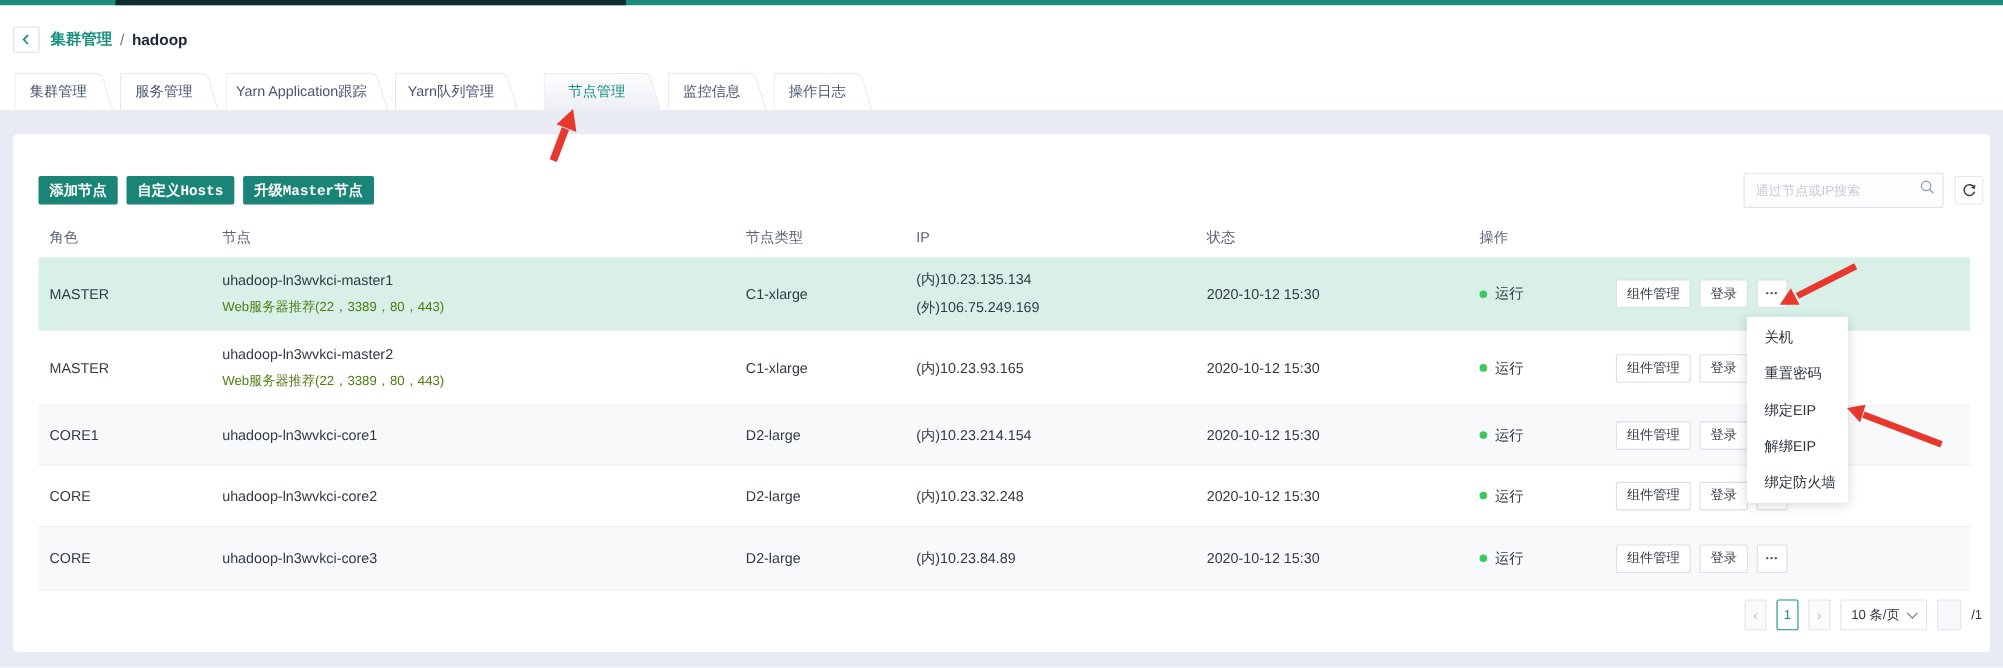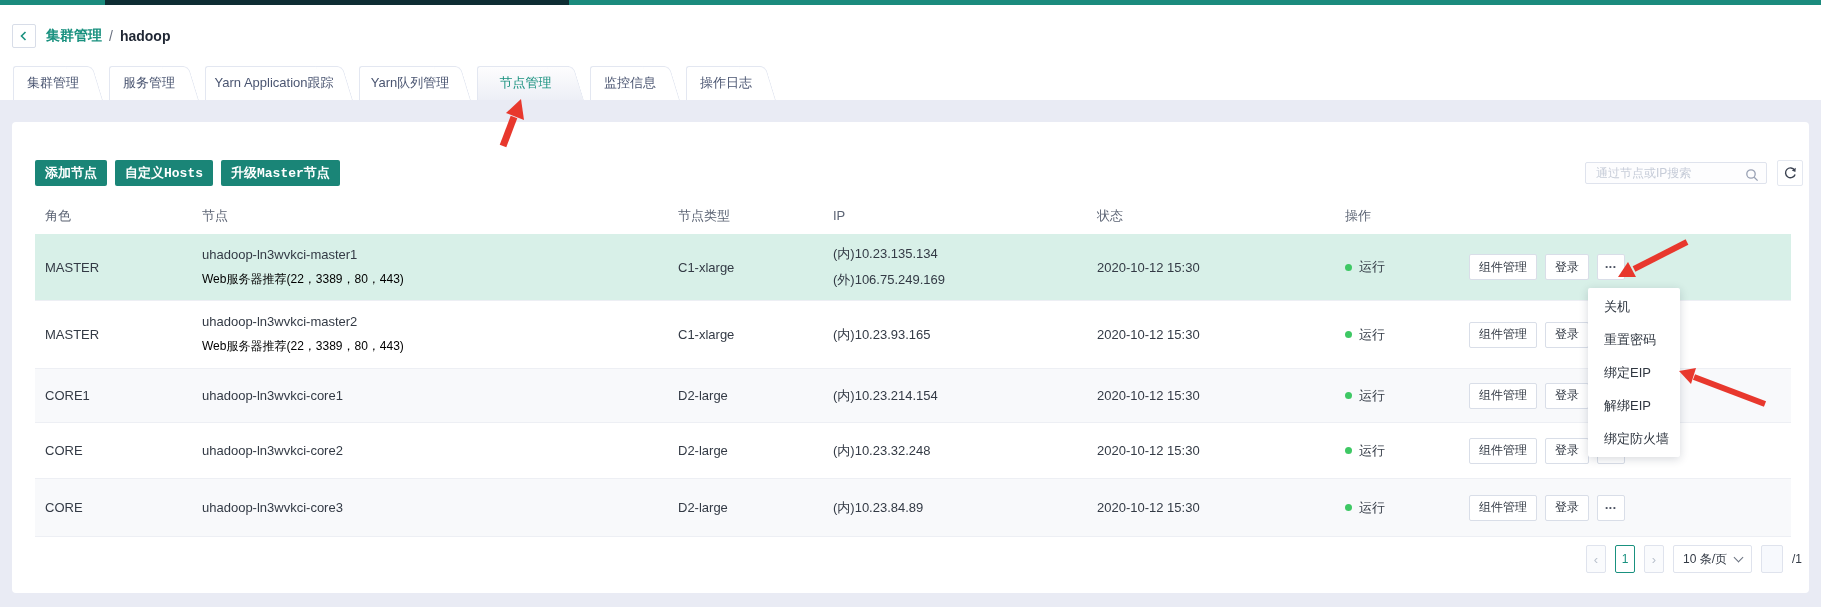--- a/index.html
+++ b/index.html
@@ -25,35 +25,35 @@
   .tab { position:relative; height:34px; margin-right:6px; cursor:pointer; }
   .tab:nth-child(1){width:90px}.tab:nth-child(2){width:90px}.tab:nth-child(3){width:148px}
   .tab:nth-child(4){width:112px}.tab:nth-child(5){width:107px}.tab:nth-child(6){width:90px}.tab:nth-child(7){width:90px}
   .tab::before { content:''; position:absolute; top:0; bottom:0; left:0; right:15px; background:#fff;
                  border:1px solid #e3e7f1; border-right:none; border-bottom:none; border-radius:3px 0 0 0; }
   .tab::after  { content:''; position:absolute; top:0; bottom:0; right:0; width:26px; background:#fff;
                  border:1px solid #e3e7f1; border-left:none; border-bottom:none; border-radius:0 6px 0 0;
                  transform:skewX(17deg); transform-origin:100% 100%; }
   .tab .tab-label { position:relative; z-index:2; display:block; width:calc(100% - 10px); text-align:center;
                     line-height:33px; font-size:13px; color:#4a5571; }
-  .tab.active { z-index:3; }
+  .tab.active { z-index:3;margin-left:17px; }
   .tab.active::before { background:linear-gradient(180deg,#fdfdfe,#edeff6); }
   .tab.active::after  { background:linear-gradient(180deg,#fdfdfe,#edeff6); }
   .tab.active .tab-label { color:#19917f; }
 
   
   .content { position:absolute; top:100px; left:0; width:1821px; height:507px; background:#e9ebf4; }
   .card { position:absolute; left:12px; top:22px; width:1797px; height:471px; background:#fff; border-radius:4px; }
 
   
   .toolbar { position:absolute; left:23px; right:6px; top:38px; height:26px; display:flex; align-items:center; }
   .btn-teal { height:26px; padding:0 10px; margin-right:8px; background:#1a8577; color:#fff; border:none;
               border-radius:2px; font-size:13px; font-family:Liberation Mono, monospace; cursor:pointer; font-weight:700; }
   .toolbar-spacer { flex:1; }
-  .search-box { position:relative; width:182px; height:22px; }
+  .search-box { position:relative; width:182px; height:32px; }
   .search-box input { width:100%; height:100%; border:1px solid #dfe3ed; border-radius:2px; background:#fdfdfe;
                       padding:0 28px 0 10px; font-size:12px; color:#333a45; font-family:inherit; }
   .search-box input::placeholder { color:#c6ccd8; }
   .search-icon { position:absolute; right:8px; top:6px; }
   .refresh-btn { width:26px; height:26px; margin-left:10px; background:#fff; border:1px solid #e4e8f0; border-radius:2px;
                  display:flex; align-items:center; justify-content:center; cursor:pointer; }
 
   
   .table { position:absolute; left:23px; top:75px; width:1756px; }
   .grid { display:grid; grid-template-columns:157px 476px 155px 264px 248px 124px 1fr; padding-left:10px; align-items:center; }
@@ -62,21 +62,21 @@
   .sort-icon { display:inline-flex; flex-direction:column; align-items:center; cursor:pointer; }
   .sort-icon i { display:block; width:0; height:0; border-left:3.5px solid transparent; border-right:3.5px solid transparent; }
   .sort-icon .up { border-bottom:4.5px solid #b6bdc9; }
   .sort-icon .dn { border-top:4.5px solid #b6bdc9; margin-top:2px; }
   .trow { border-bottom:1px solid #edeff4; font-size:13px; color:#333a45; }
   .trow:nth-child(1){ height:67px; background:#d8f0e8; }
   .trow:nth-child(2){ height:68px; }
   .trow:nth-child(3){ height:54px; background:#f8f9fb; }
   .trow:nth-child(4){ height:56px; }
   .trow:nth-child(5){ height:58px; background:#f8f9fb; }
-  .node-sub { font-size:12px; color:#000000; margin-top:9px; }
+  .node-sub { font-size:12px; color:#4d7c0f; margin-top:9px; }
   .node-sub:empty { display:none; margin:0; }
   .td-ip div { line-height:26px; }
   .td-ip div:empty { display:none; }
   .td-status { display:flex; align-items:center; gap:7px; }
   .dot { width:7px; height:7px; border-radius:50%; background:#3ec864; }
   .td-actions { display:flex; align-items:center; gap:8px; }
   .btn-o { height:26px; padding:0 9px; background:#fff; border:1px solid #d9dee8; border-radius:2px;
            font-size:12px; color:#333a45; font-family:inherit; cursor:pointer; white-space:nowrap; }
   .btn-more { width:28px; padding:0; font-size:8px; letter-spacing:1px; color:#4a5160; line-height:24px; }
 

